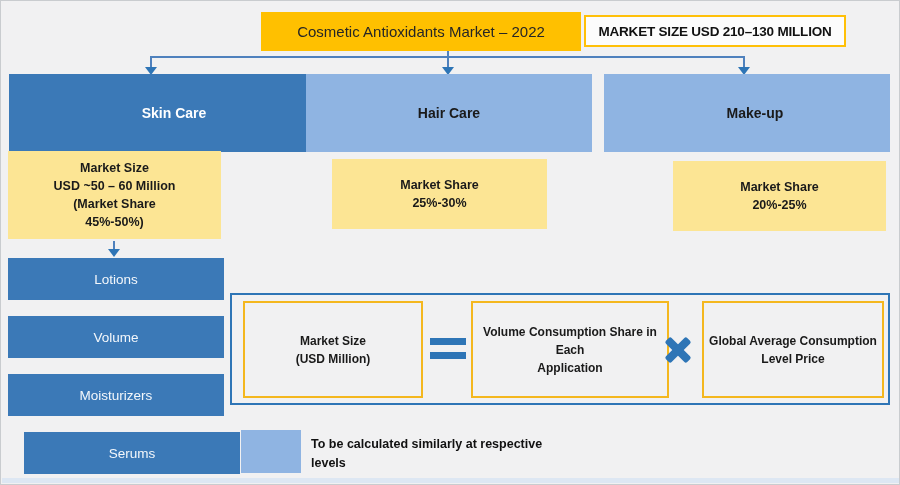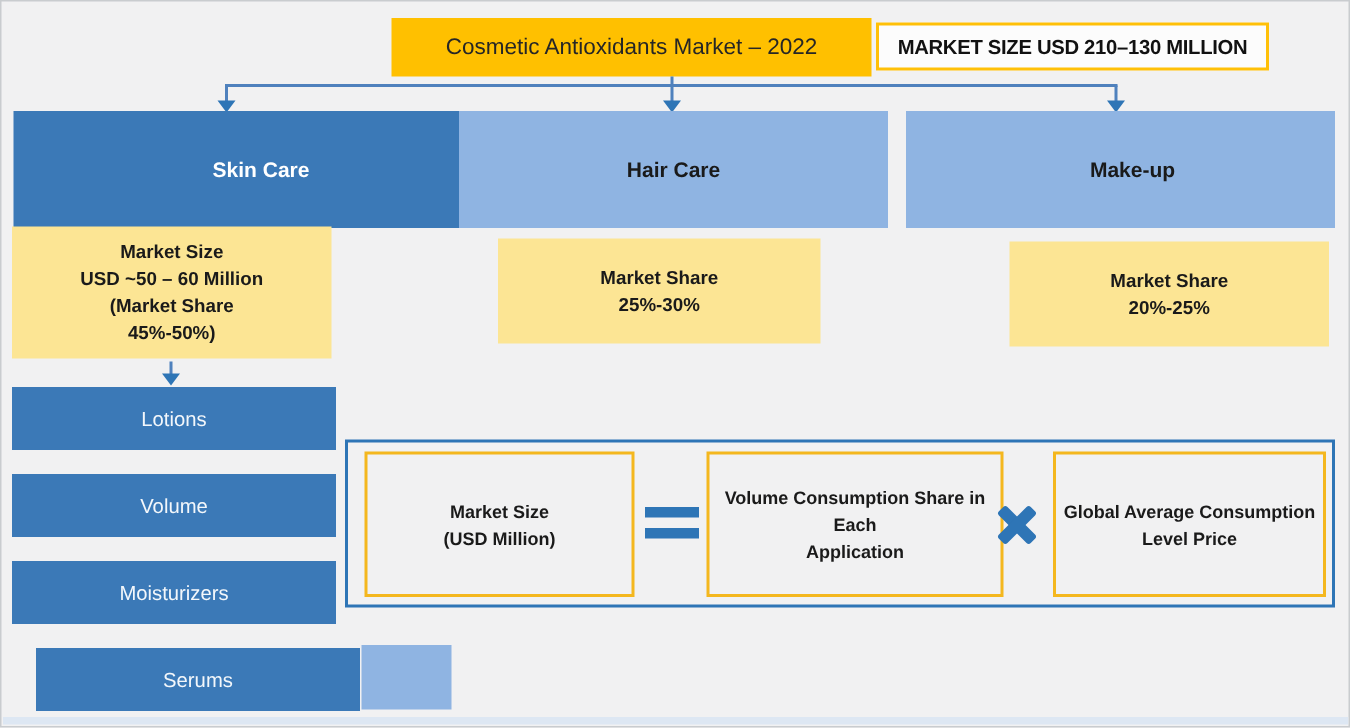--- a/index.html
+++ b/index.html
@@ -117,16 +117,18 @@
 Each
 Application</div>
   <div class="abs multiply-icon">
     <div class="bar b1"></div>
       <div class="bar b2"></div>
   </div>
   <div class="abs flexc fbox preline" style="left:701px; width:182px;">Global Average Consumption
 Level Price</div>
 
   <div class="abs legend-swatch"></div>
+  <div class="abs legend-note preline">To be calculated similarly at respective
+levels</div>
 
   <div class="abs bottom-strip"></div>
 
 </div>
 
 </body></html>

